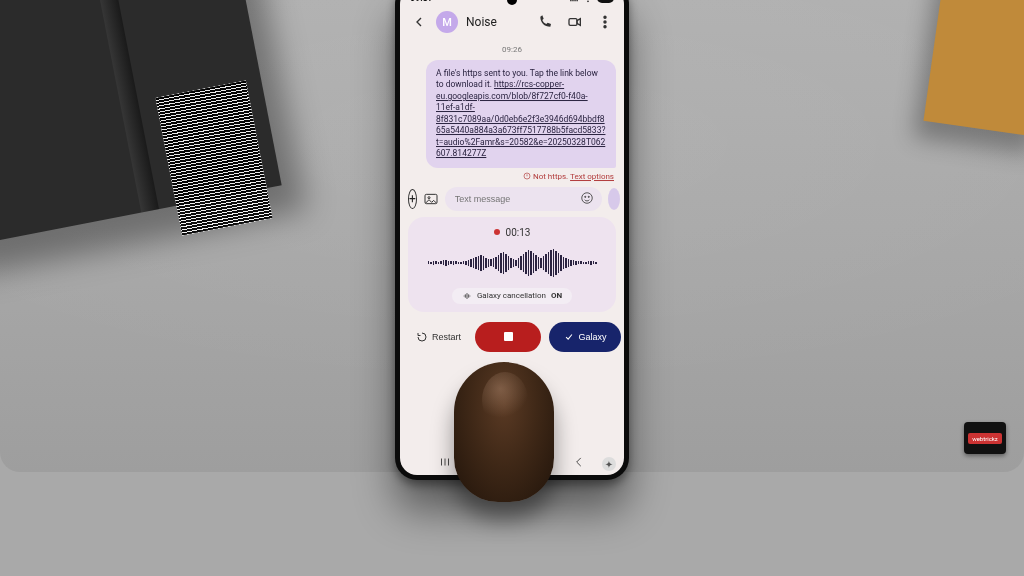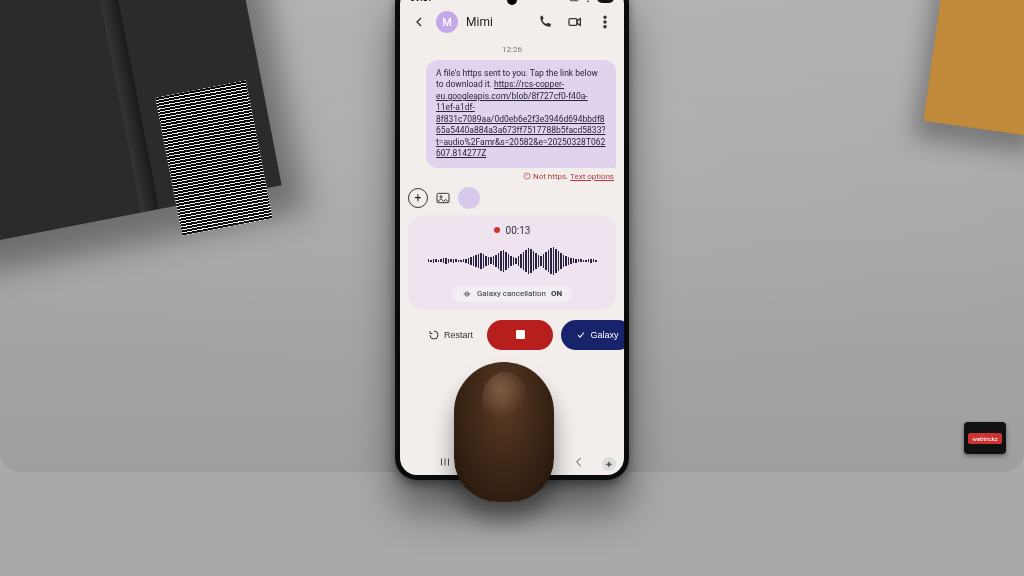--- a/index.html
+++ b/index.html
@@ -225,21 +225,20 @@
     font-size:8px; color:#333;
   }
   .noise-chip svg{width:10px;height:10px;fill:#333;}
   .noise-chip b{ font-weight:700; }
 
   
   .actions{
     display:flex; gap:8px;
     padding:10px 10px 6px;
     align-items:center;
-    margin-left:12px;
   }
   .btn-restart{
     display:flex; align-items:center; gap:4px;
     color:#333; font-size:9px;
     background:transparent; border:none;
     padding:6px 6px;
   }
   .btn-restart svg{width:12px;height:12px;stroke:#333;fill:none;stroke-width:2;}
   .btn-stop{
     flex:0 0 66px; height:30px;
@@ -322,21 +321,21 @@
       <div class="header">
         <div class="iconbtn">
           <svg viewBox="0 0 24 24">
               <path d="M15 6l-6 6 6 6"></path>
               <path d="M4 12h16" stroke-width="0"></path>
             </svg>
         </div>
         <div class="avatar">
           <span>M</span>
         </div>
-        <div class="contact-name">Mimi</div>
+        <div class="contact-name">Noise</div>
         <div class="iconbtn">
           <svg viewBox="0 0 24 24">
               <path d="M5 4c0 9 6 15 15 15l1-4-5-2-2 2c-3-1-5-3-6-6l2-2-2-5-3 2z" fill="#333" stroke="none"></path>
             </svg>
         </div>
         <div class="iconbtn">
           <svg viewBox="0 0 24 24">
               <rect x="3" y="7" width="12" height="10" rx="2"></rect>
               <path d="M15 10l5-3v10l-5-3z"></path>
             </svg>
@@ -344,21 +343,21 @@
         <div class="iconbtn">
           <svg viewBox="0 0 24 24">
               <circle cx="12" cy="5" r="1.6" fill="#333"></circle>
               <circle cx="12" cy="12" r="1.6" fill="#333"></circle>
               <circle cx="12" cy="19" r="1.6" fill="#333"></circle>
             </svg>
         </div>
       </div>
 
       <div class="conv">
-        <div class="daystamp">12:26</div>
+        <div class="daystamp">09:26</div>
         <div class="bubble">
           <span>A file's https sent to you. Tap the link below to download it.</span>
           <a>https://rcs-copper-eu.googleapis.com/blob/8f727cf0-f40a-11ef-a1df-8f831c7089aa/0d0eb6e2f3e3946d694bbdf865a5440a884a3a673ff7517788b5facd5833?t=audio%2Famr&amp;s=20582&amp;e=20250328T062607.814277Z</a>
         </div>
         <div class="not-sent">
           <svg viewBox="0 0 24 24">
               <circle cx="12" cy="12" r="9"></circle>
               <path d="M12 7v6M12 17h0"></path>
             </svg>
           <span>Not https.</span>
@@ -367,20 +366,31 @@
       </div>
 
       <div class="composer">
         <div class="circle">+</div>
         <div class="gal">
           <svg viewBox="0 0 24 24">
               <rect x="3" y="5" width="18" height="14" rx="2"></rect>
               <circle cx="9" cy="10" r="1.5"></circle>
               <path d="M4 18l5-5 4 4 3-3 4 4"></path>
             </svg>
+        </div>
+        <div class="compose-pill">
+          <input placeholder="Text message" style="">
+          <span class="emj">
+            <svg viewBox="0 0 24 24">
+                <circle cx="12" cy="12" r="9"></circle>
+                <circle cx="9" cy="10" r="1" fill="#444"></circle>
+                <circle cx="15" cy="10" r="1" fill="#444"></circle>
+                <path d="M8 15c1 1.5 2.5 2 4 2s3-.5 4-2"></path>
+              </svg>
+          </span>
         </div>
         <div class="mic-active">
           <svg viewBox="0 0 24 24">
               <path d="M4 12h2M8 8v8M12 5v14M16 8v8M20 12h-2"></path>
             </svg>
         </div>
       </div>
 
       <div class="rec-panel">
         <div class="rec-time">

